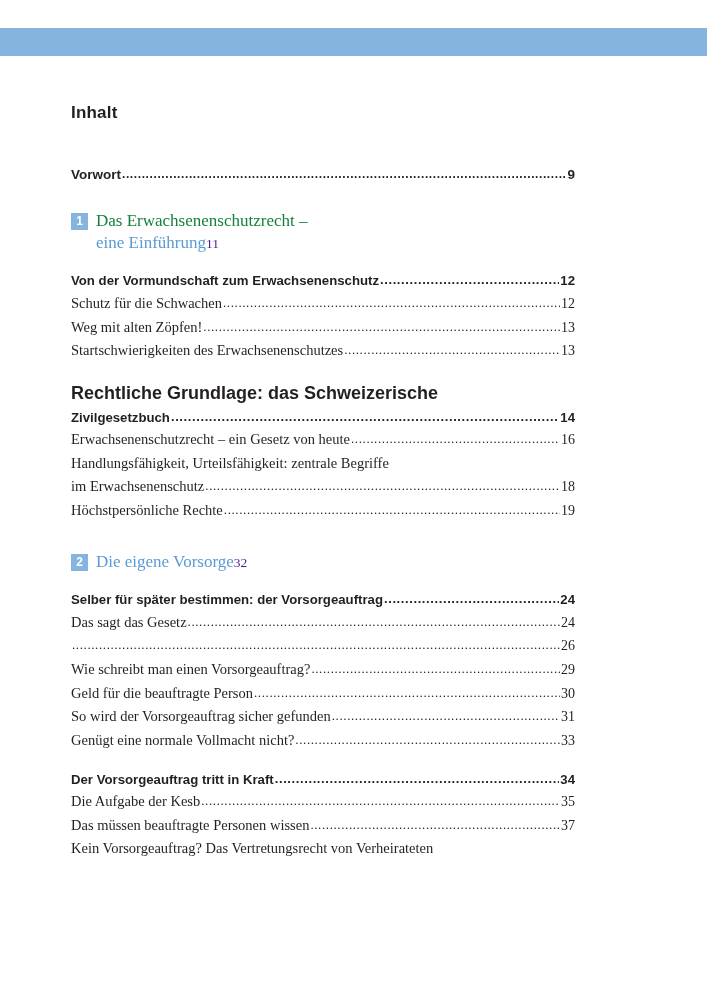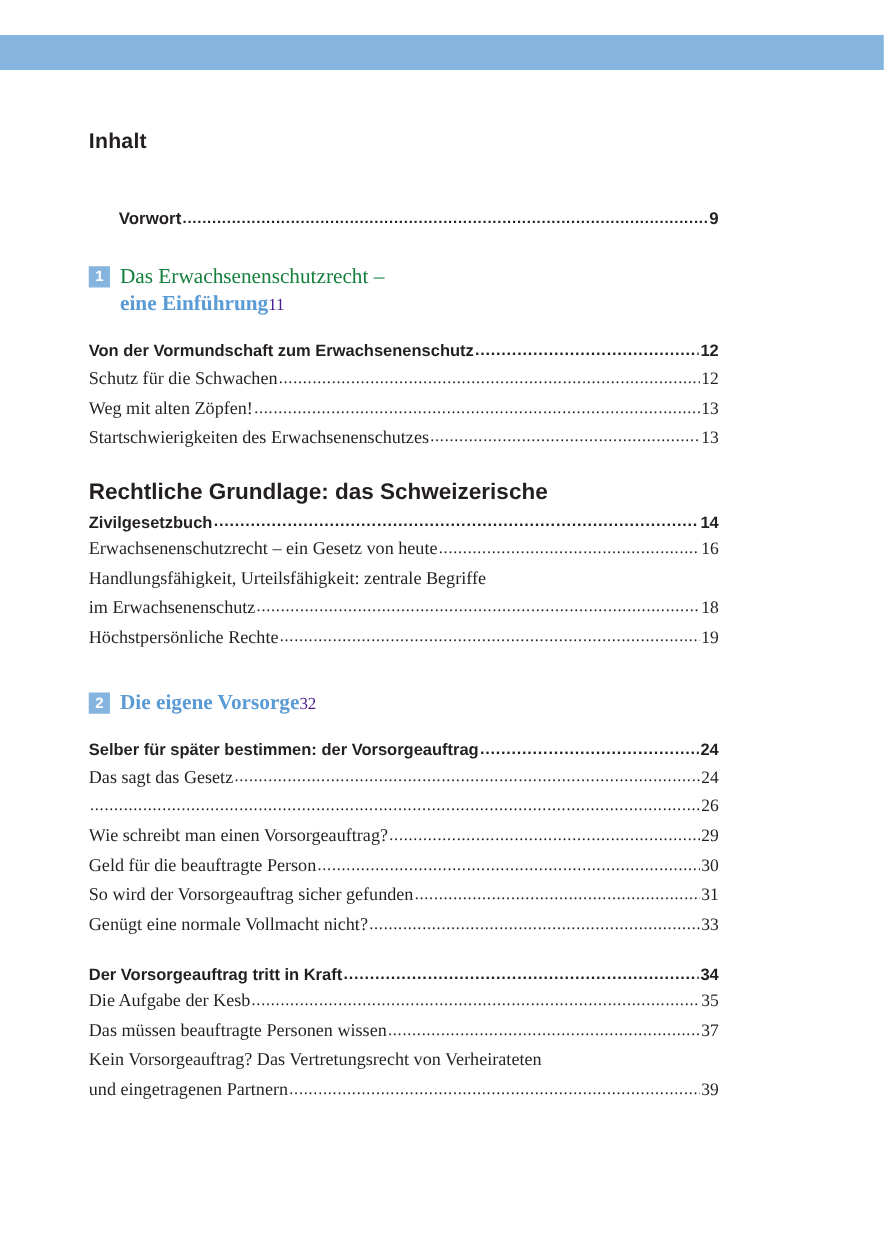--- a/index.html
+++ b/index.html
@@ -78,21 +78,20 @@
     text-align: right;
     white-space: nowrap;
   }
 
   
   .front {
     font-family: "Liberation Sans", sans-serif;
     font-weight: bold;
     font-size: 13.5px;
     margin-bottom: 0;
-    margin-left: 24px;
   }
   .front .pageno {
     font-family: "Liberation Sans", sans-serif;
     font-weight: bold;
     font-size: 13.5px;
   }
   .front .leader::after {
     color: #231f20;
     font-size: 12px;
   }
@@ -126,21 +125,20 @@
     display: flex;
     align-items: baseline;
     width: 100%;
     color: #5b9bd5;
     font-size: 17px;
     font-family: "Liberation Serif", serif;
     line-height: 1.32;
   }
   .chapter-line .label {
     white-space: nowrap;
-    font-weight: bold;
   }
   .chapter-line .pageno {
     color: #4c1d95;
     font-size: 13.5px;
   }
   .chapter-line .leader::after {
     color: #231f20;
     font-size: 12px;
   }
   .chapter-line.plain {
@@ -338,24 +336,19 @@
             <span class="leader"></span>
             <span class="pageno">35</span>
           </div>
           <div class="row">
             <span class="label">Das müssen beauftragte Personen wissen</span>
             <span class="leader"></span>
             <span class="pageno">37</span>
           </div>
           <div>
             <div class="continued">Kein Vorsorgeauftrag? Das Vertretungsrecht von Verheirateten</div>
-            <div class="row">
-              <span class="label">und eingetragenen Partnern</span>
-              <span class="leader"></span>
-              <span class="pageno">39</span>
-            </div>
           </div>
         </div>
       </div>
     </div>
 
   </div>
 </div>
 
 </body></html>

